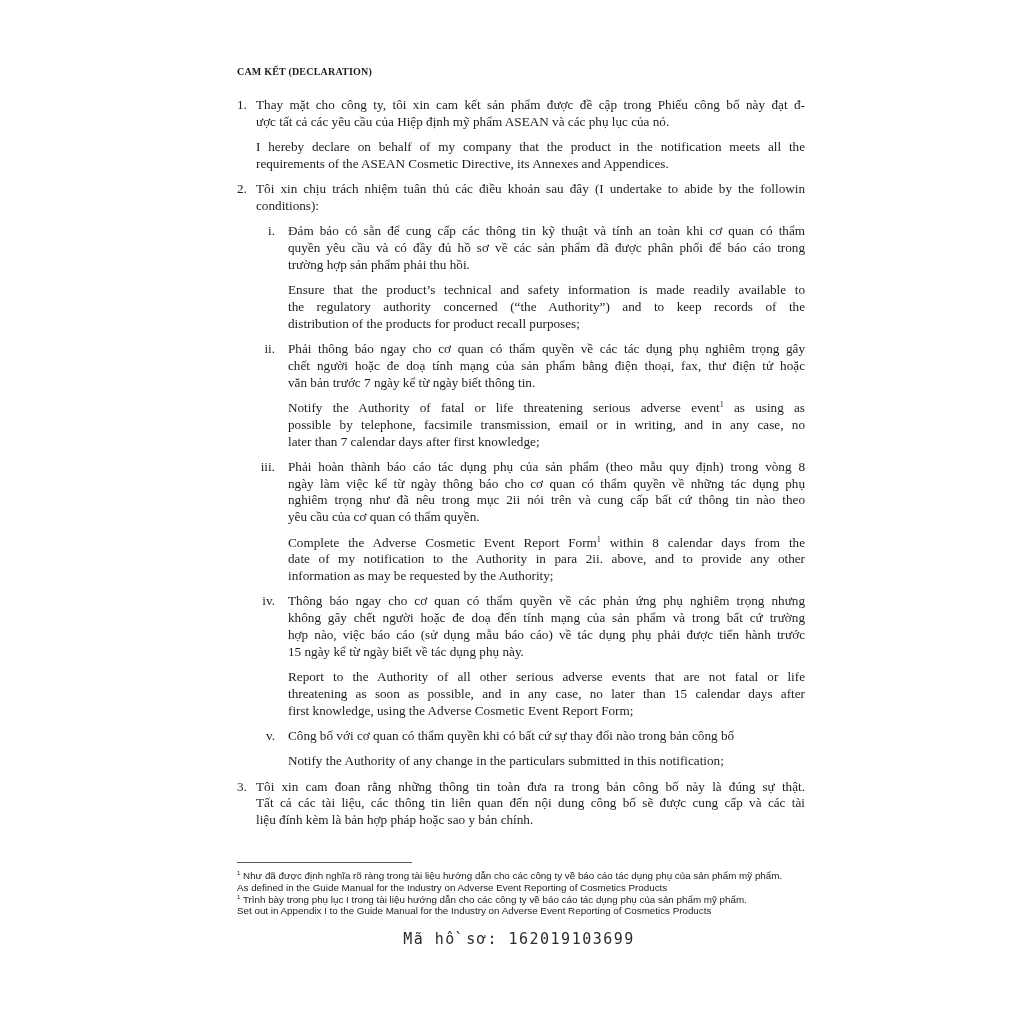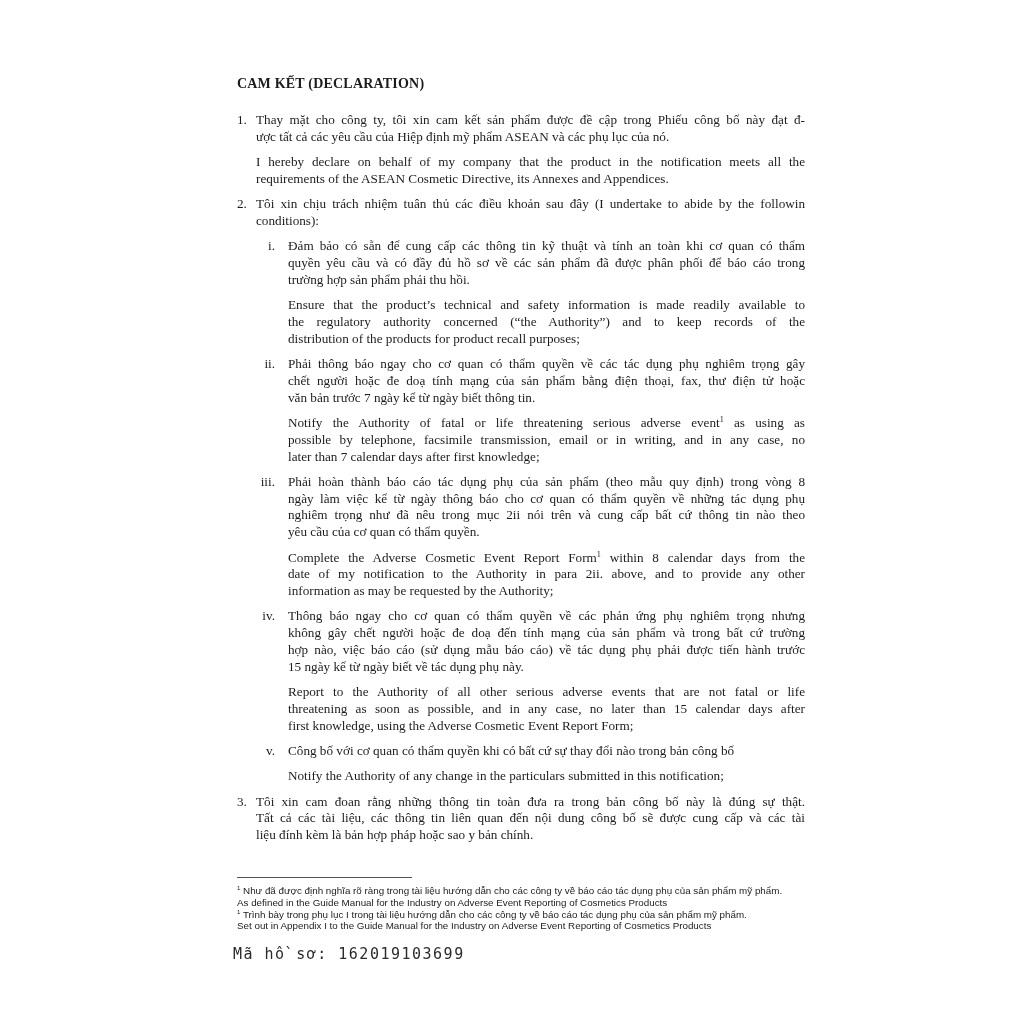--- a/index.html
+++ b/index.html
@@ -16,22 +16,22 @@
     font-family: "Liberation Serif", serif;
     color: var(--text, #1c1c1c);
   }
   .content {
     position: absolute;
     left: 237px;
     top: 66px;
     width: 568px;
   }
   .title {
-    margin: 10px 0 20px 0;
-    font-size: 14px;
+    margin: 0 0 20px 0;
+    font-size: 10px;
     font-weight: bold;
     letter-spacing: 0.2px;
   }
   .block {
     position: relative;
     margin: 0 0 8.5px 0;
     font-size: 13.2px;
     line-height: 16.8px;
   }
   .block.indent1 { padding-left: 19px; }
@@ -70,20 +70,21 @@
     color: #222222;
   }
   .footnote { white-space: nowrap; }
   .docket {
     margin-top: 13px;
     margin-left: -4px;
     font-family: "DejaVu Sans Mono", "Liberation Mono", monospace;
     font-size: 15px;
     letter-spacing: 1.5px;
     color: #2b2b2b;
+    text-align: center;
   }
 </style>
 </head>
 <body>
 
 <div class="page">
   <div class="content">
     <h1 class="title">CAM KẾT (DECLARATION)</h1>
     <div>
         <div class="block indent1">

